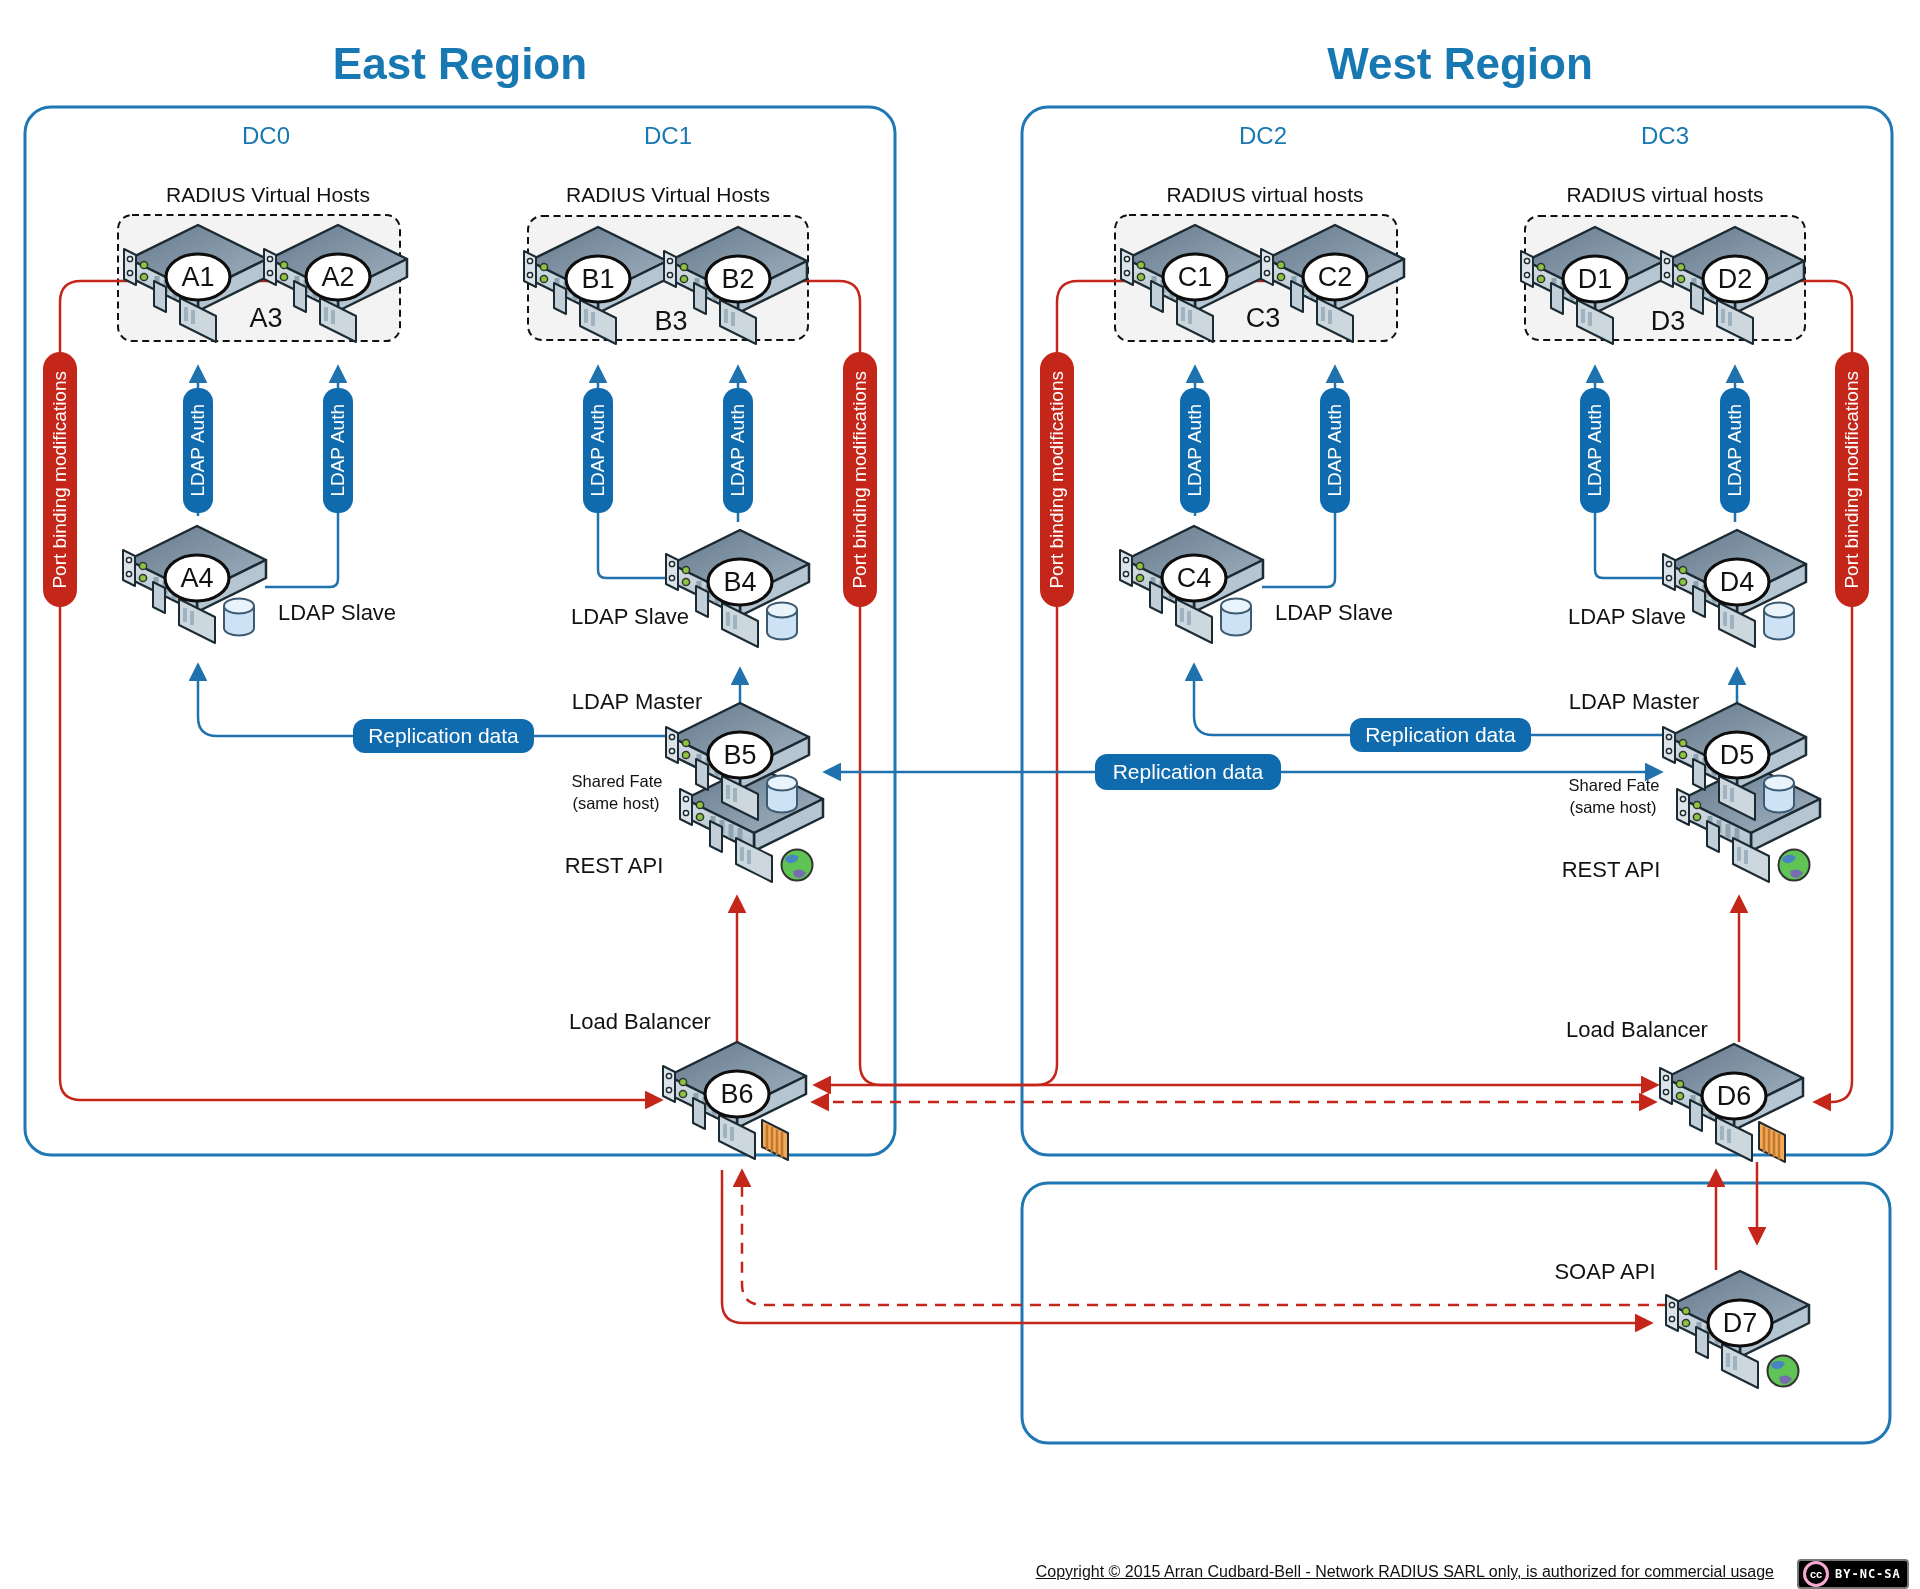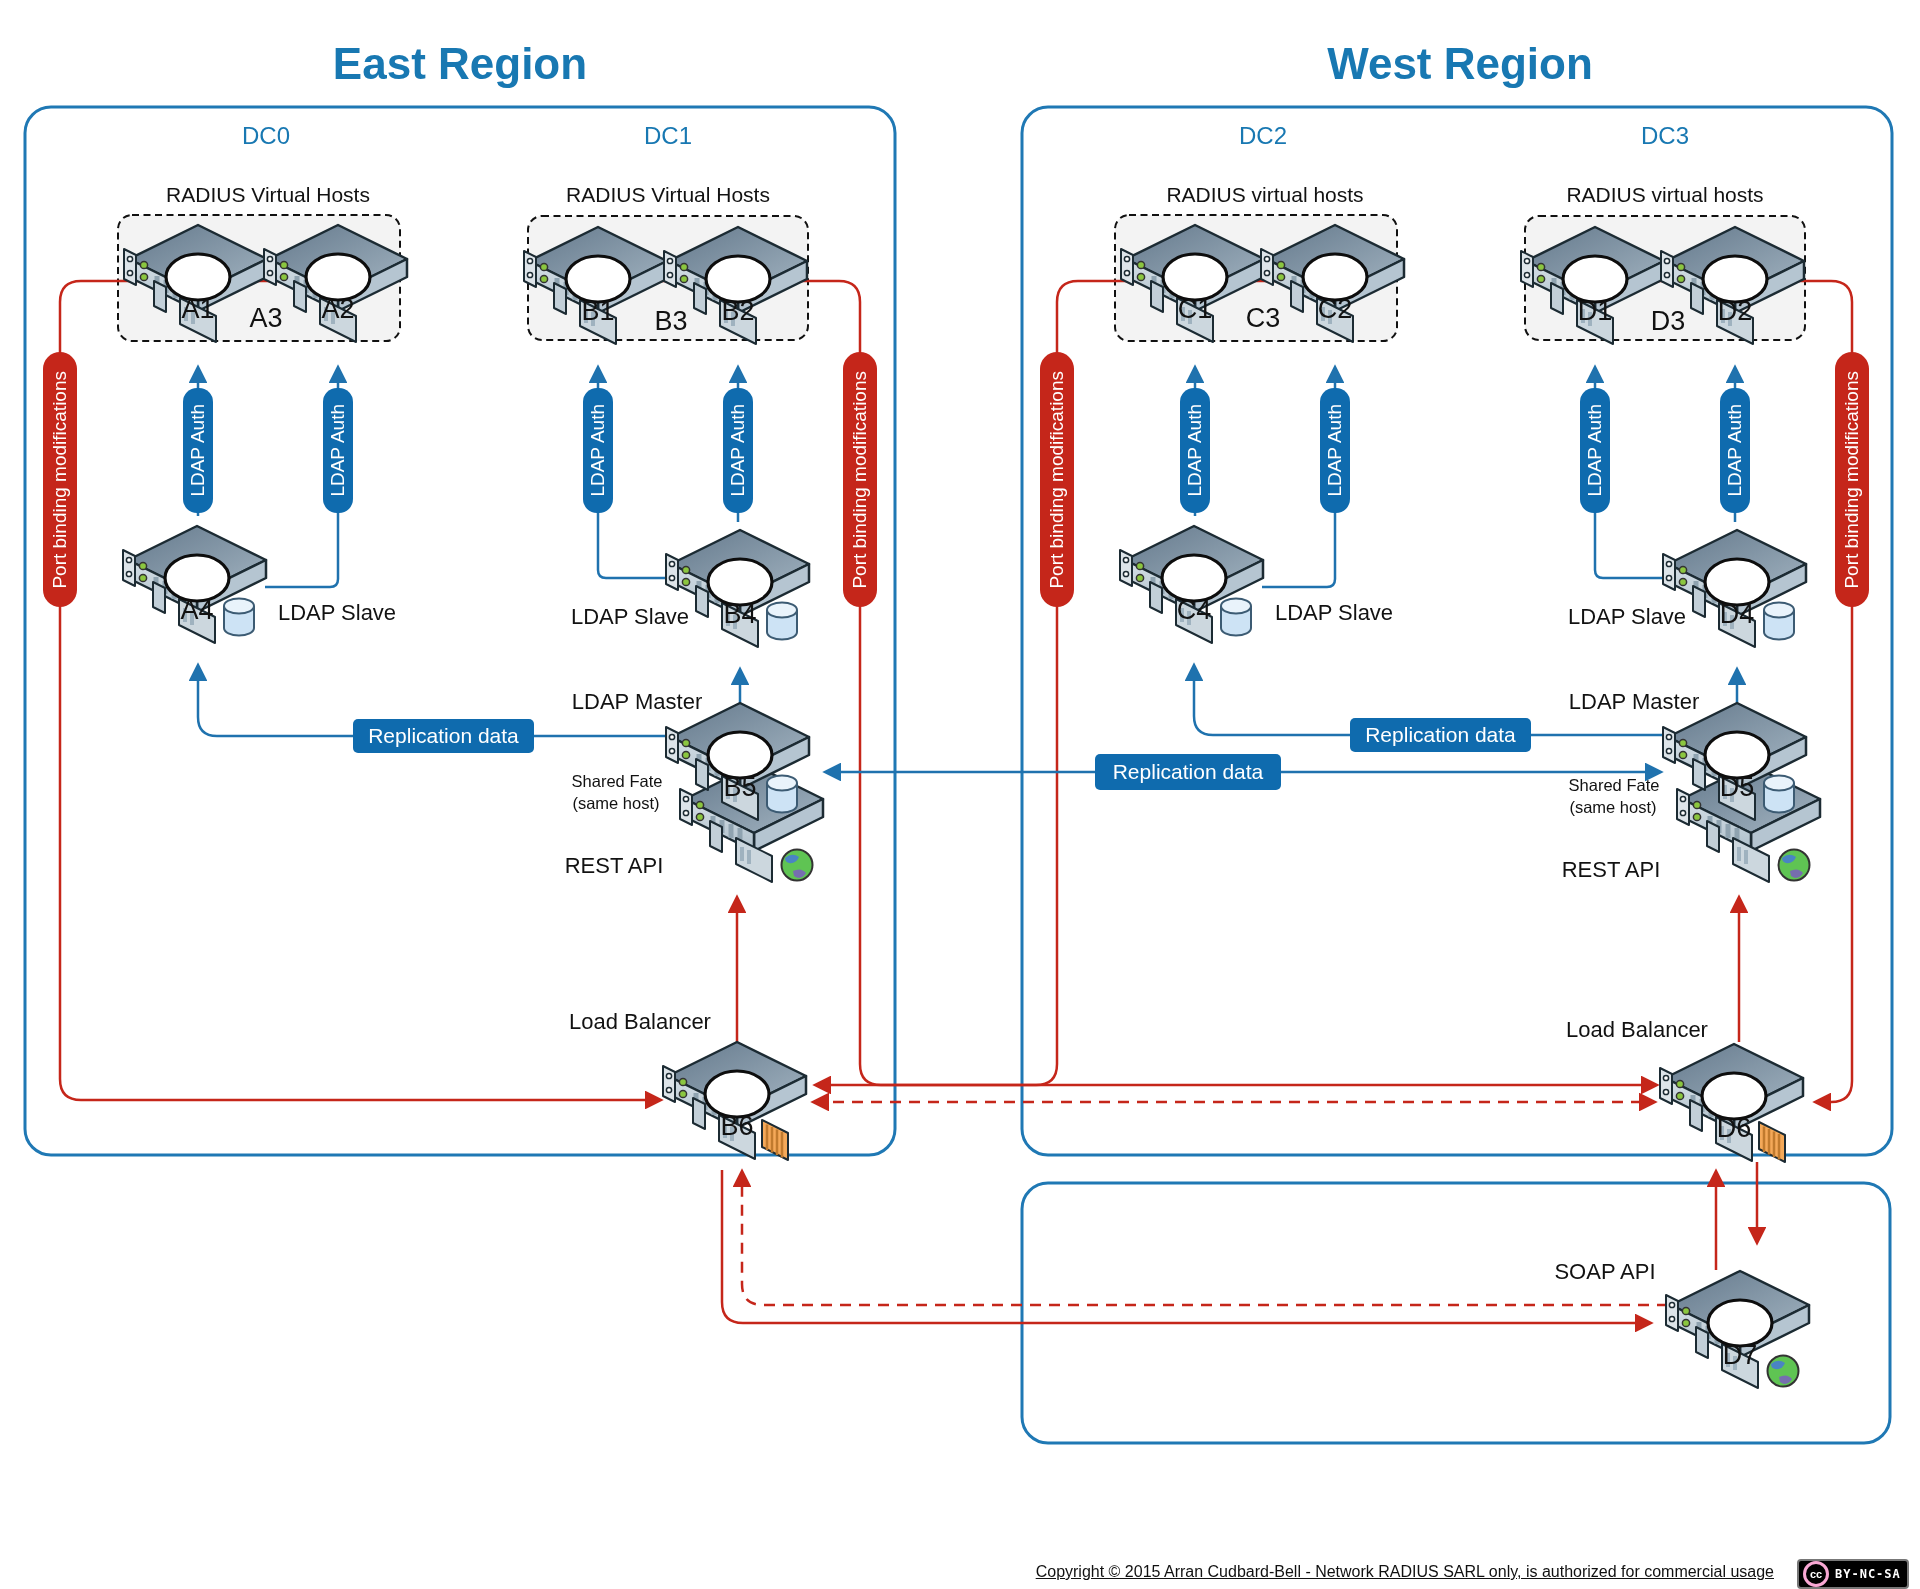--- a/index.html
+++ b/index.html
@@ -6,28 +6,28 @@
   #stage{
     position:relative;width:1920px;height:1589px;background:#fff;overflow:hidden;
     font-family:"Liberation Sans", sans-serif;
   }
   #diagram{position:absolute;left:0;top:0;}
   .lbl{position:absolute;transform:translate(-50%,-50%);white-space:nowrap;color:#121212;font-size:22px;}
   .title{font-size:44px;font-weight:600;color:#1878b2;}
   .dcname{font-size:24px;font-weight:500;color:#1878b2;}
   .hosts{font-size:21px;}
   .cluster{font-size:27px;}
-  .node{font-size:27px;font-weight:500;margin-top:32px;}
+  .node{font-size:27px;font-weight:500;}
   .tiny{font-size:16.5px;}
   .vpill{position:absolute;display:flex;align-items:center;justify-content:center;color:#fff;}
   .vpill .vtext{writing-mode:vertical-rl;transform:rotate(180deg);white-space:nowrap;}
   .redpill{background:#c5261a;border-radius:17px;font-size:19px;font-weight:500;}
   .bluepill{background:#0f6bae;border-radius:14px;font-size:19px;font-weight:500;}
   .hpill{position:absolute;display:flex;align-items:center;justify-content:center;
-         background:#0f6bae;color:#fff;border-radius:5px;font-size:21px;font-weight:500;white-space:nowrap;}
+         background:#0f6bae;color:#fff;border-radius:12px;font-size:21px;font-weight:500;white-space:nowrap;}
   .copyright{position:absolute;font-size:16px;color:#111;white-space:nowrap;text-decoration:underline;}
   .ccbadge{position:absolute;display:inline-flex;align-items:center;height:26px;
            background:#000;border:2px solid #777;border-radius:4px;color:#fff;padding:0 6px 0 4px;gap:6px;}
   .ccbadge .cclogo{display:inline-flex;align-items:center;justify-content:center;
            width:20px;height:20px;border:3px solid #f9a8d4;border-radius:50%;
            font-size:11px;font-weight:bold;letter-spacing:0;}
   .ccbadge .cctext{font-family:"DejaVu Sans Mono", monospace;font-size:12px;font-weight:bold;letter-spacing:1px;}
 </style>
 </head>
 <body>

